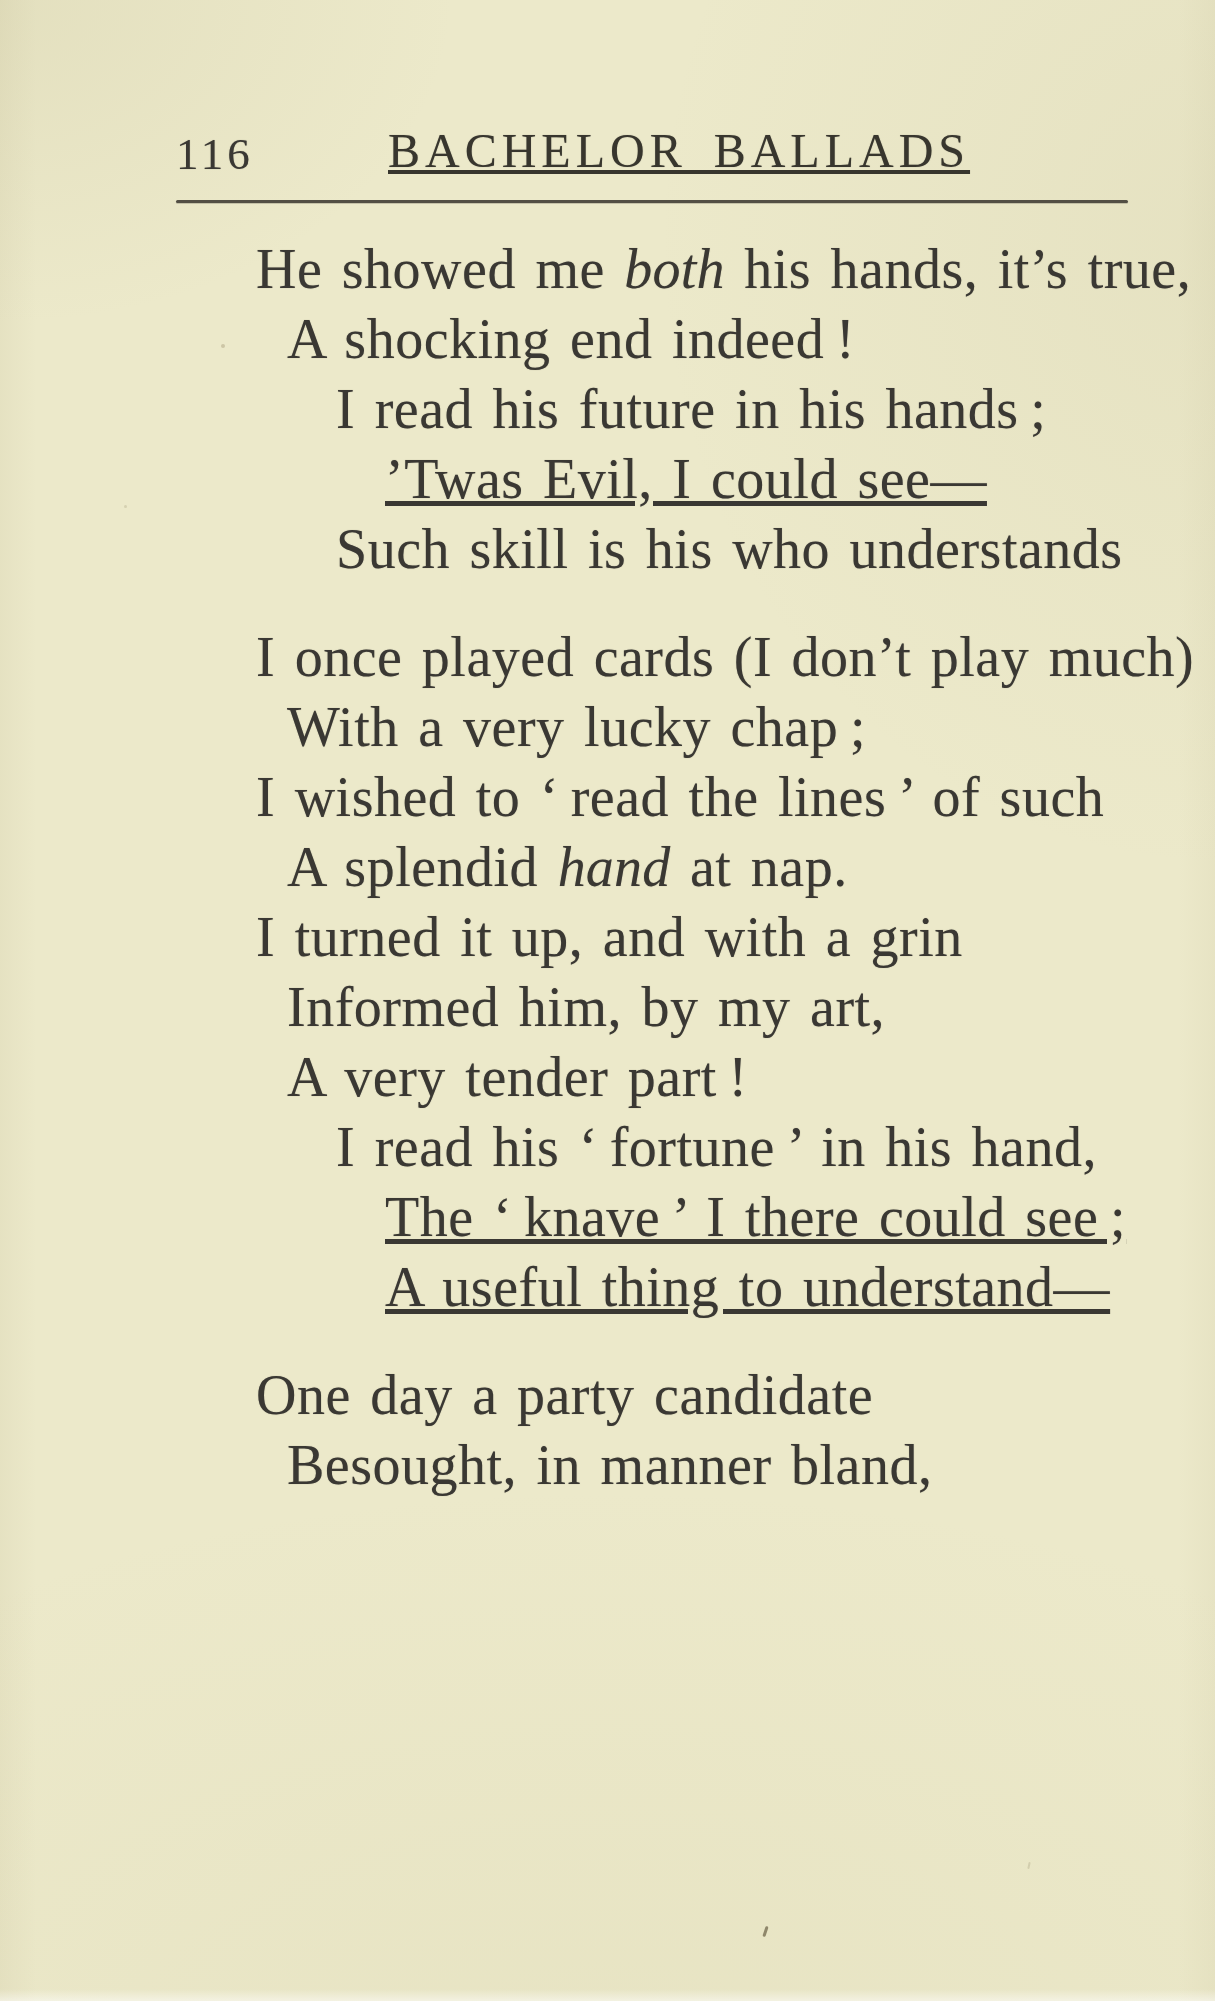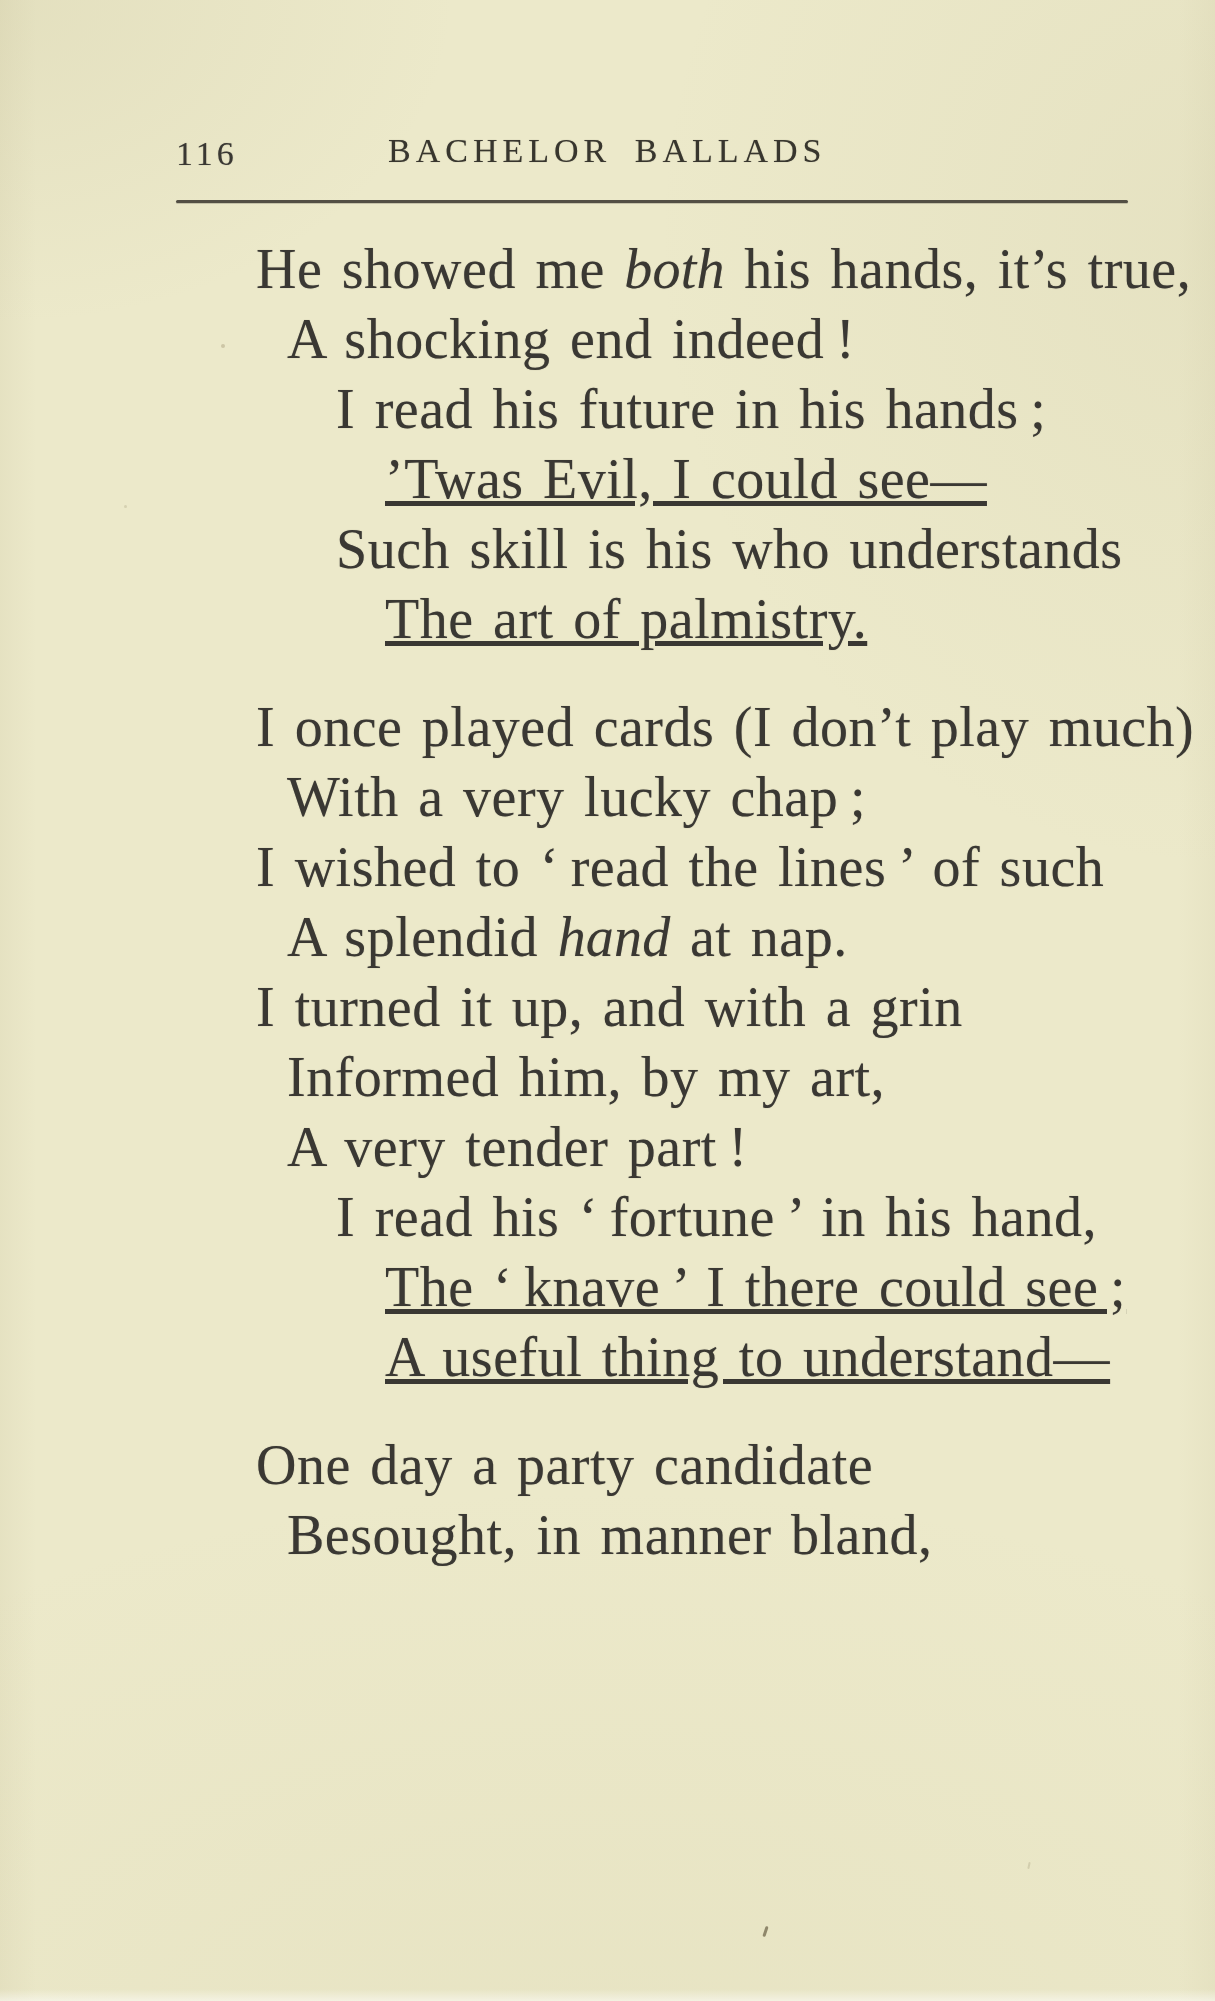--- a/index.html
+++ b/index.html
@@ -14,31 +14,32 @@
     background-image:
       linear-gradient(180deg, rgba(255,255,255,0) 0%, rgba(255,255,255,0) 99.4%, rgba(255,255,255,.5) 100%),
       radial-gradient(ellipse 700px 500px at 0% 0%, rgba(182,175,132,.16), transparent 65%),
       radial-gradient(ellipse 800px 900px at 100% 12%, rgba(182,175,132,.12), transparent 70%),
       radial-gradient(ellipse 1500px 800px at 50% 103%, rgba(195,188,142,.12), transparent 72%),
       linear-gradient(90deg, rgba(170,160,120,.10) 0%, rgba(170,160,120,0) 3%, rgba(170,160,120,0) 97%, rgba(170,160,120,.08) 100%);
     background-color:var(--paper);
   }
   .pagenum{
     position:absolute;left:176px;top:137px;
-    font-size:34px;line-height:34px;letter-spacing:4px;
+    font-size:45px;line-height:34px;letter-spacing:4px;
     color:var(--ink);
     font-variant-numeric:oldstyle-nums;
     text-shadow:0 0 1px rgba(58,56,51,.4);
   }
   .title{
     position:absolute;left:388px;top:130px;margin:0;
-    font-weight:normal;font-size:34px;line-height:41px;
+    font-weight:normal;font-size:48px;line-height:41px;
     letter-spacing:5px;word-spacing:10px;
     color:#38362e;
     text-shadow:0 0 1px rgba(56,54,46,.4);
+    text-decoration:underline;
   }
   .rule{
     position:absolute;left:176px;top:200px;width:952px;height:3px;
     background:var(--rule);border-radius:2px;
     box-shadow:0 1px 0 rgba(83,79,68,.25);
   }
   .poem{
     position:absolute;left:256px;top:234px;width:920px;
     color:var(--ink);font-size:56px;
     text-shadow:0 0 1px rgba(58,56,51,.38);
@@ -69,21 +70,20 @@
 
 <div class="rule"></div>
 
 <main class="poem" id="poem">
     <div class="stanza">
       <div class="line ind-0"><span class="seg">He showed me </span><span class="seg it">both</span><span class="seg"> his hands, it’s true,</span></div>
       <div class="line ind-1"><span class="seg">A shocking end indeed !</span></div>
       <div class="line ind-2"><span class="seg">I read his future in his hands ;</span></div>
       <div class="line ind-3"><span class="seg">’Twas Evil, I could see—</span></div>
       <div class="line ind-2"><span class="seg">Such skill is his who understands</span></div>
-      <div class="line ind-3"><span class="seg">The art of palmistry.</span></div>
     </div>
     <div class="stanza">
       <div class="line ind-0"><span class="seg">I once played cards (I don’t play much)</span></div>
       <div class="line ind-1"><span class="seg">With a very lucky chap ;</span></div>
       <div class="line ind-0"><span class="seg">I wished to ‘ read the lines ’ of such</span></div>
       <div class="line ind-1"><span class="seg">A splendid </span><span class="seg it">hand</span><span class="seg"> at nap.</span></div>
       <div class="line ind-0"><span class="seg">I turned it up, and with a grin</span></div>
       <div class="line ind-1"><span class="seg">Informed him, by my art,</span></div>
       <div class="line ind-1"><span class="seg">A very tender part !</span></div>
       <div class="line ind-2"><span class="seg">I read his ‘ fortune ’ in his hand,</span></div>

